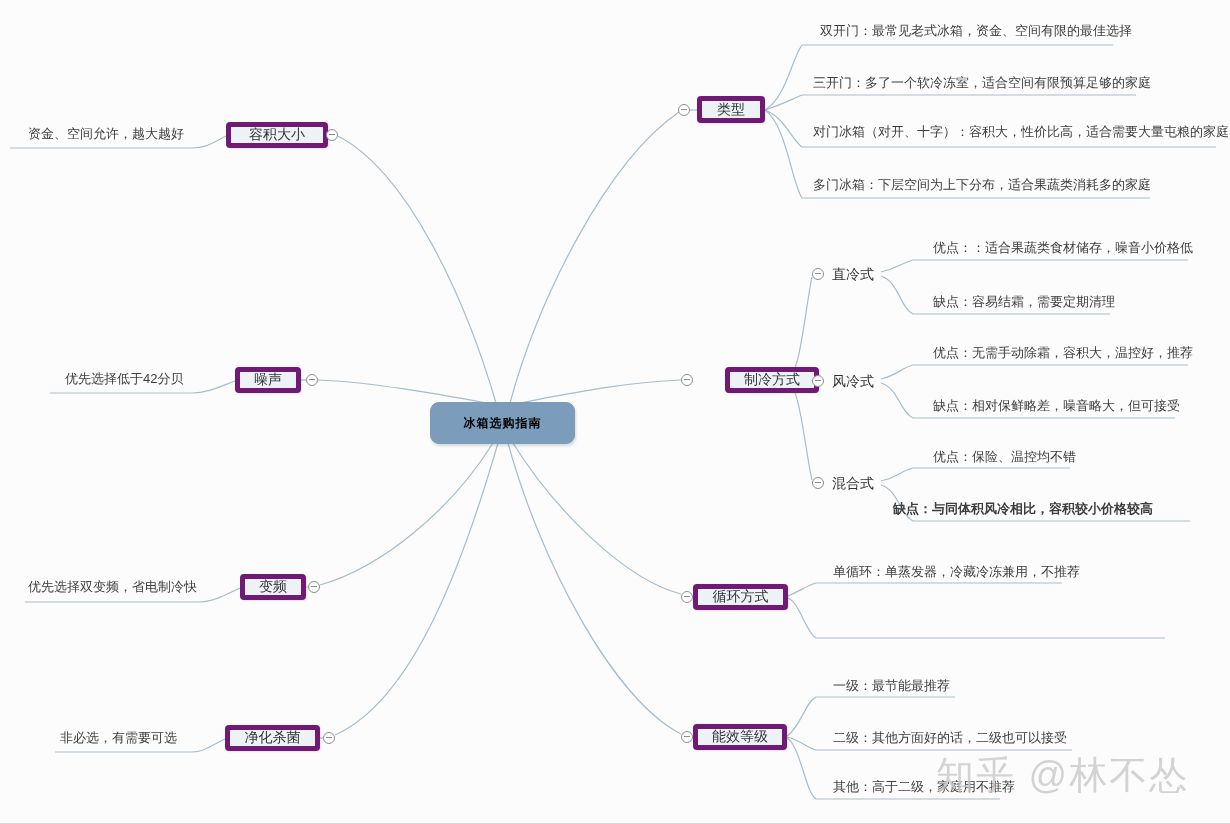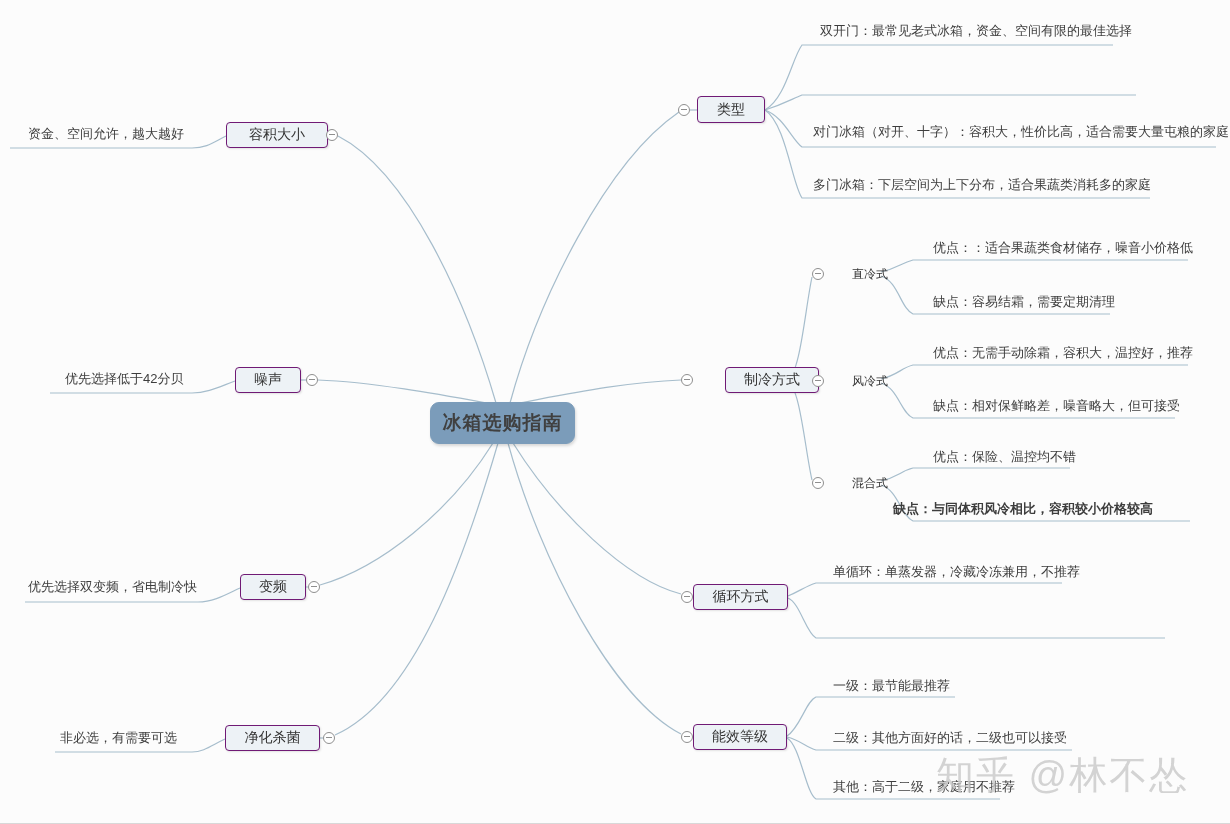--- a/index.html
+++ b/index.html
@@ -5,34 +5,34 @@
   html,body{margin:0;padding:0;}
   body{font-family:"Liberation Sans","DejaVu Sans",sans-serif;}
   #canvas{
     position:relative;width:1230px;height:824px;background:#fcfcfc;
     overflow:hidden;border-bottom:1px solid #d8d8d8;box-sizing:border-box;
   }
   #wires{position:absolute;left:0;top:0;z-index:1;}
   #wires path{fill:none;stroke:#a6bdcc;stroke-width:1.2px;}
   .node{
     position:absolute;z-index:3;display:flex;align-items:center;justify-content:center;
-    background:#edf2f6;border:1px solid #701a75;border-radius:4px;
+    background:#edf2f6;border:5px solid #701a75;border-radius:4px;
     color:#333;font-size:14px;white-space:nowrap;
     box-shadow:1px 1px 2px rgba(0,0,0,.10);box-sizing:border-box;
   }
   .root{
     background:#7b9cba;border:1px solid #7b9cba;border-radius:9px;
-    color:#404040;font-size:19px;font-weight:bold;letter-spacing:1px;
+    color:#000000;font-size:12px;font-weight:bold;letter-spacing:1px;
     box-shadow:1px 2px 3px rgba(0,0,0,.15);
   }
   .leaf{
     position:absolute;z-index:3;font-size:13px;color:#3d3d3d;white-space:nowrap;line-height:15px;
   }
   .sublabel{
-    position:absolute;z-index:3;font-size:12px;color:#333;white-space:nowrap;line-height:16px;margin-left:20px;
+    position:absolute;z-index:3;font-size:14px;color:#333;white-space:nowrap;line-height:16px;
   }
   .minus{
     position:absolute;z-index:4;width:12px;height:12px;border:1px solid #8f8f8f;
     border-radius:50%;background:#ffffff;box-sizing:border-box;cursor:pointer;
   }
   .minus::after{
     content:"";position:absolute;left:2px;right:2px;top:4px;border-top:1px solid #8f8f8f;
   }
   .watermark{
     position:absolute;z-index:5;left:936px;top:750px;font-size:38px;color:#c9c9c9;
@@ -101,20 +101,21 @@
   <div class="leaf" style="left:65px;top:371px;">优先选择低于42分贝</div>
   <div class="leaf" style="left:28px;top:579px;">优先选择双变频，省电制冷快</div>
   <div class="leaf" style="left:60px;top:730px;">非必选，有需要可选</div>
 
   <div class="node" style="left:697px;top:96px;width:68px;height:27px;">类型</div>
   <div class="node" style="left:693px;top:367px;width:94px;height:26px;margin-left:32px;">制冷方式</div>
   <div class="node" style="left:693px;top:584px;width:95px;height:26px;">循环方式</div>
   <div class="node" style="left:693px;top:724px;width:94px;height:26px;">能效等级</div>
 
   <div class="leaf" style="left:813px;top:23px;margin-left:7px;">双开门：最常见老式冰箱，资金、空间有限的最佳选择</div>
+  <div class="leaf" style="left:813px;top:75px;">三开门：多了一个软冷冻室，适合空间有限预算足够的家庭</div>
   <div class="leaf" style="left:813px;top:177px;">多门冰箱：下层空间为上下分布，适合果蔬类消耗多的家庭</div>
   <div class="leaf" style="left:813px;top:124px;">对门冰箱（对开、十字）：容积大，性价比高，适合需要大量屯粮的家庭</div>
 
   <div class="sublabel" style="left:832px;top:266px;">直冷式</div>
   <div class="sublabel" style="left:832px;top:373px;">风冷式</div>
   <div class="sublabel" style="left:832px;top:475px;text-align:right;">混合式</div>
 
   <div class="leaf" style="left:933px;top:240px;">优点：：适合果蔬类食材储存，噪音小价格低</div>
   <div class="leaf" style="left:933px;top:294px;">缺点：容易结霜，需要定期清理</div>
   <div class="leaf" style="left:933px;top:345px;">优点：无需手动除霜，容积大，温控好，推荐</div>

